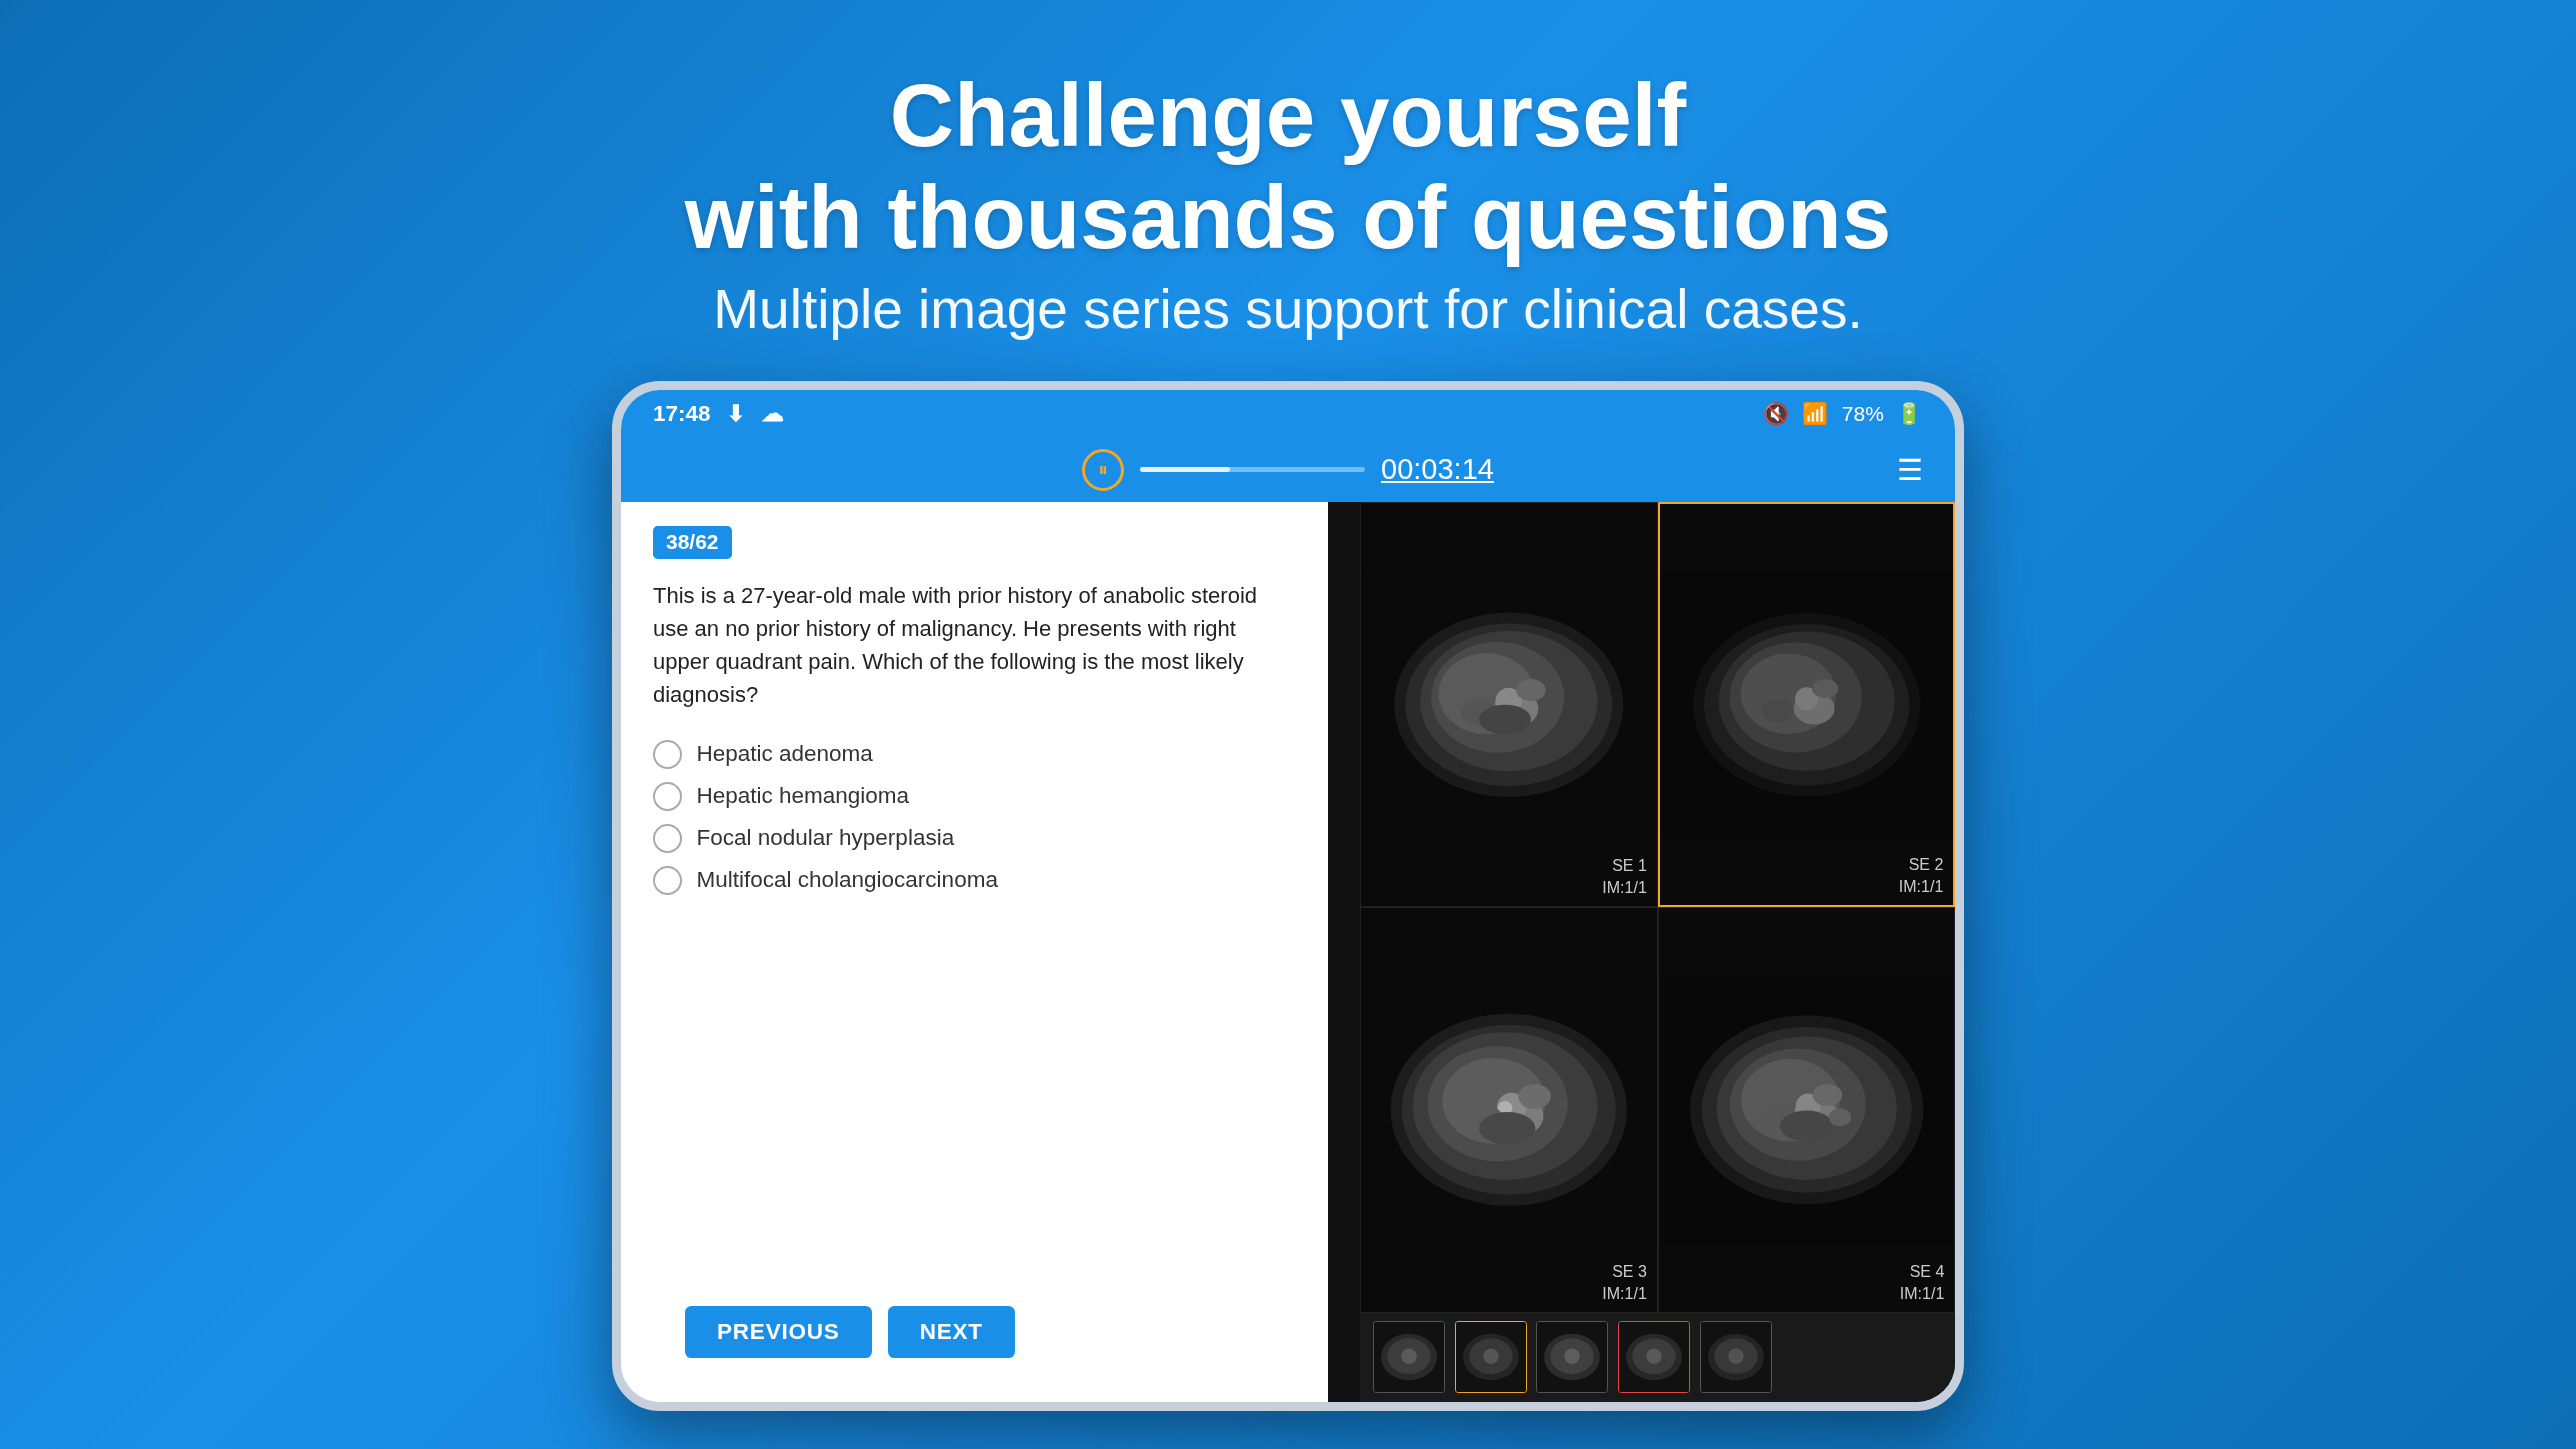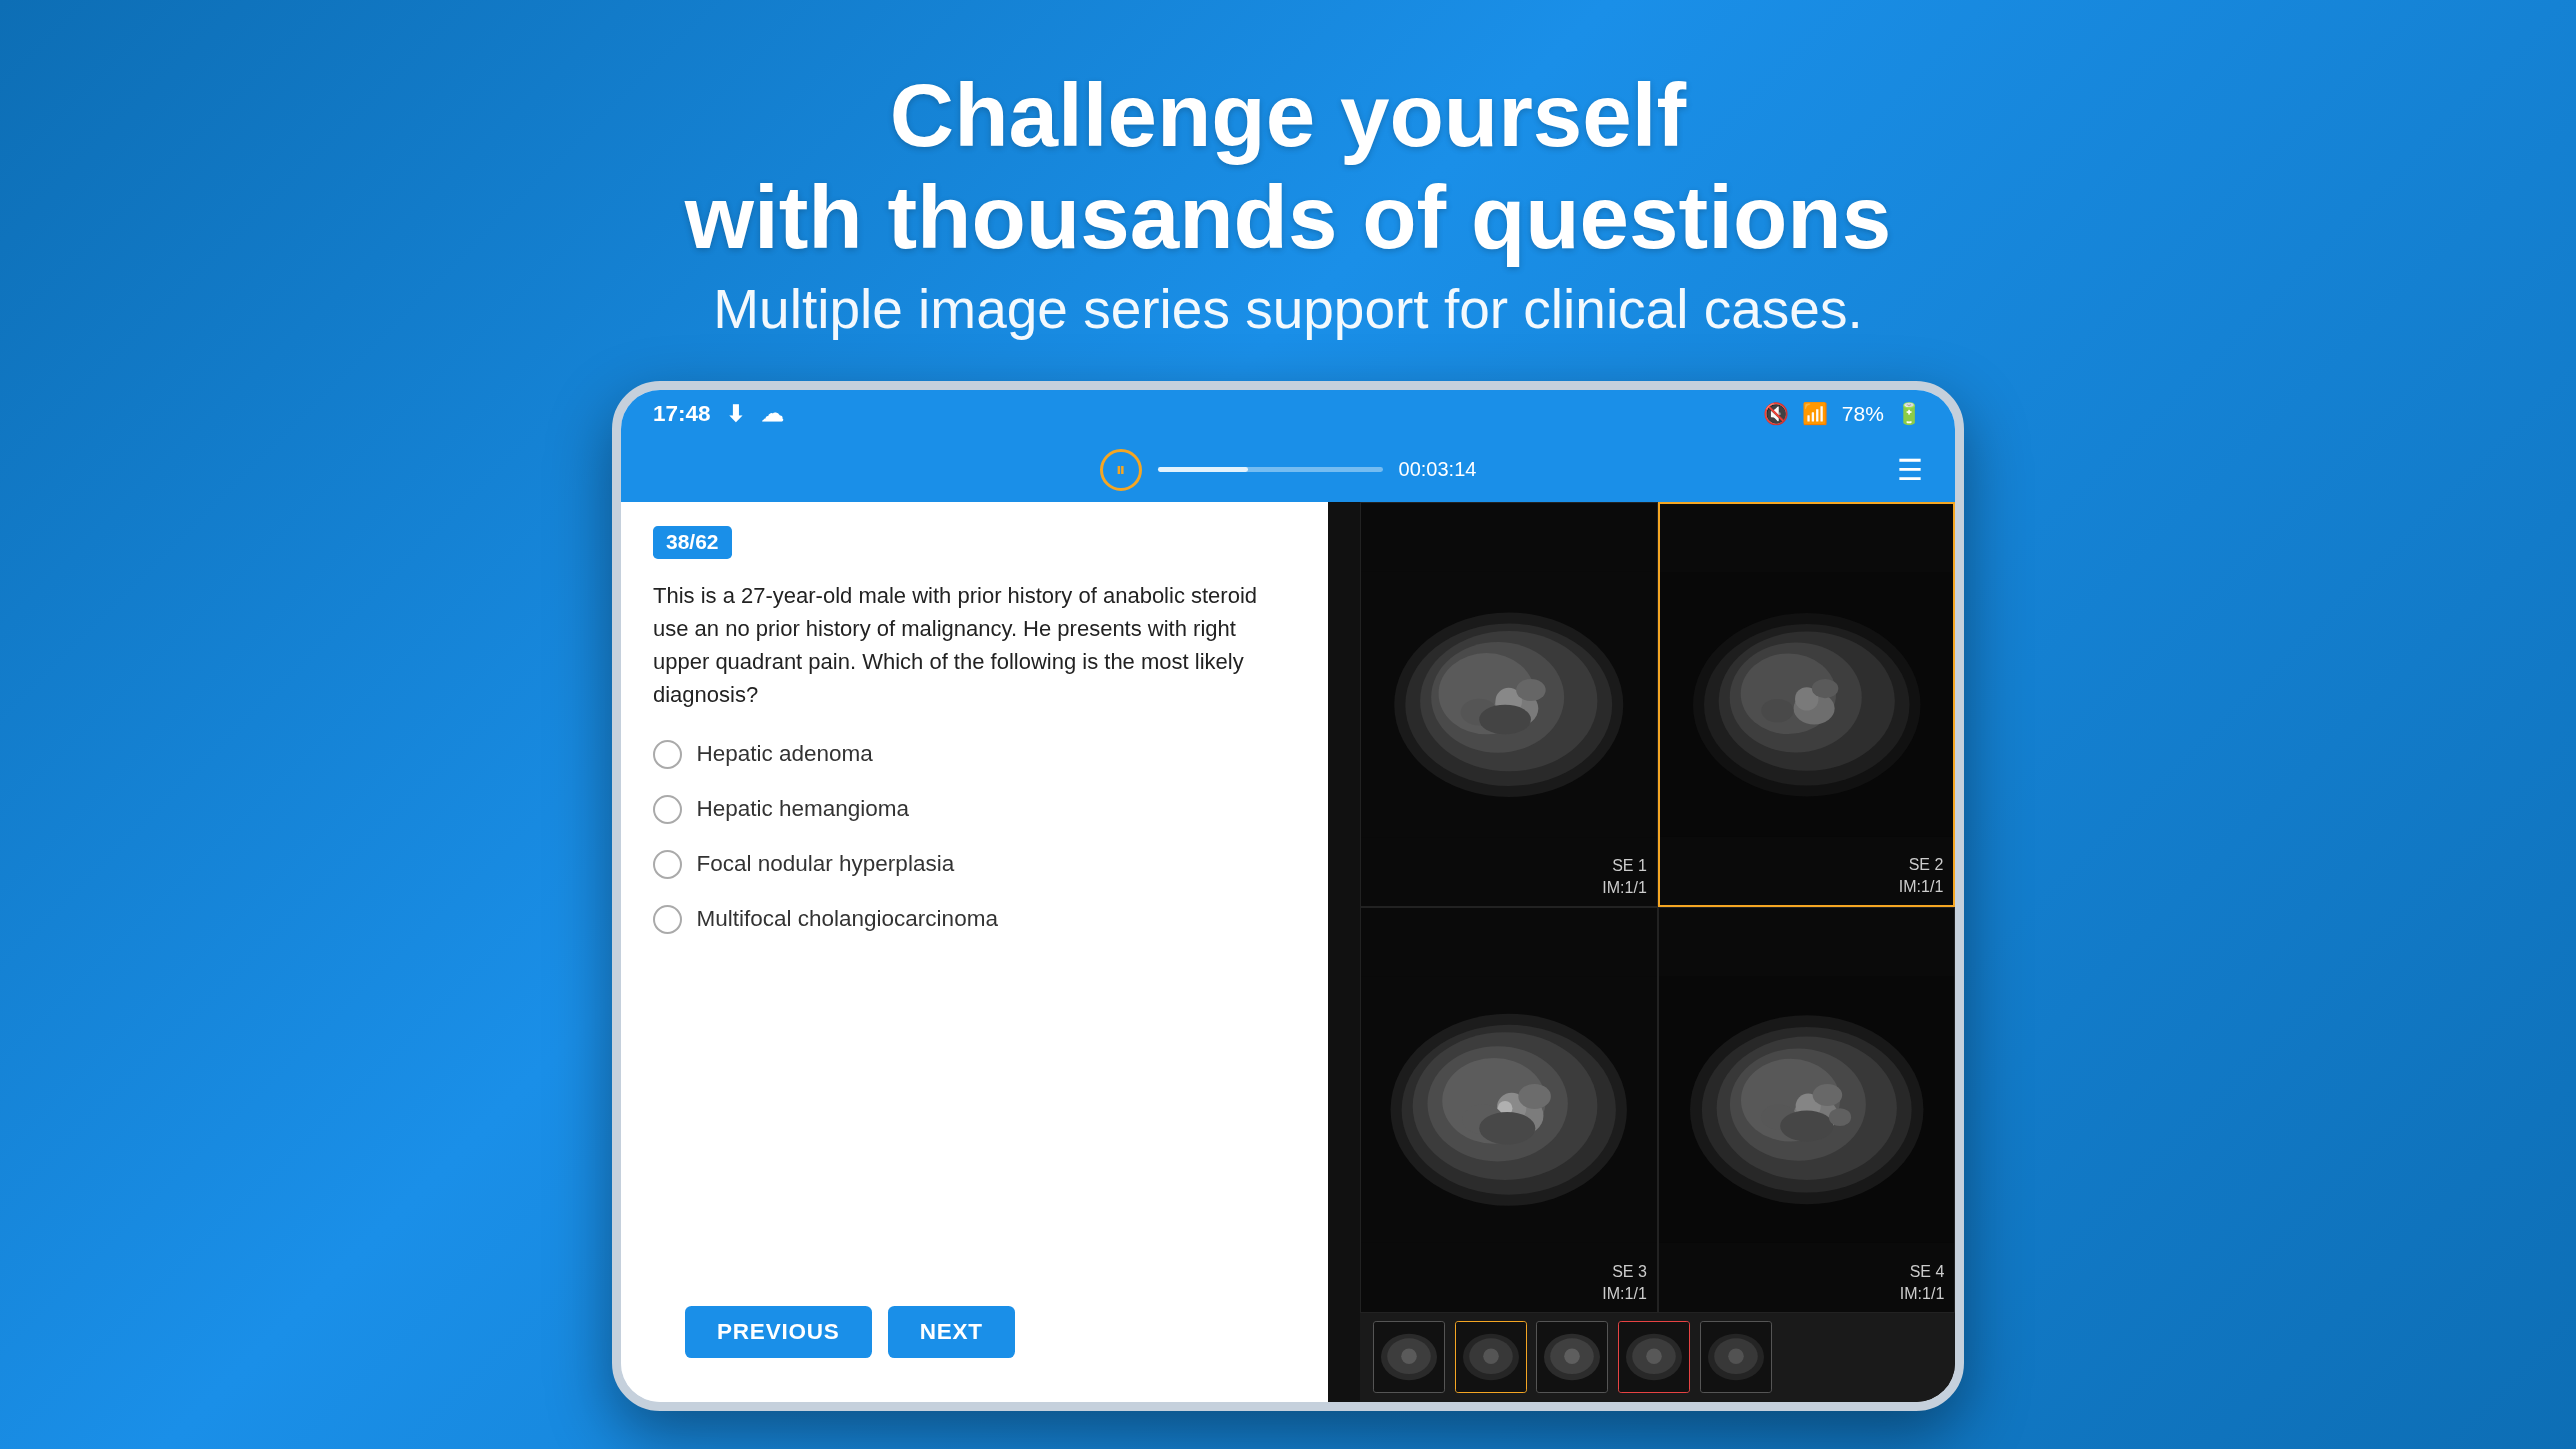--- a/index.html
+++ b/index.html
@@ -113,22 +113,23 @@
       border-radius: 2.4px;
     }
     .progress-fill {
       width: 40%;
       height: 100%;
       background: rgba(255,255,255,0.8);
       border-radius: 2.4px;
     }
     .timer-text {
       color: white;
-      font-size: 20px;
+      font-size: 29px;
       font-weight: 500;
+      text-decoration: underline;
     }
     .menu-btn {
       position: absolute;
       right: 32px;
       color: white;
       font-size: 29px;
       cursor: pointer;
     }
 
     
@@ -160,21 +161,21 @@
     }
     .question-text {
       font-size: 22px;
       line-height: 1.5;
       color: #222;
       margin-bottom: 29px;
     }
     .answer-options {
       display: flex;
       flex-direction: column;
-      gap: 26px;
+      gap: 13px;
       flex: 1;
     }
     .answer-option {
       display: flex;
       align-items: center;
       gap: 14.5px;
       cursor: pointer;
     }
     .radio-circle {
       width: 29px;

